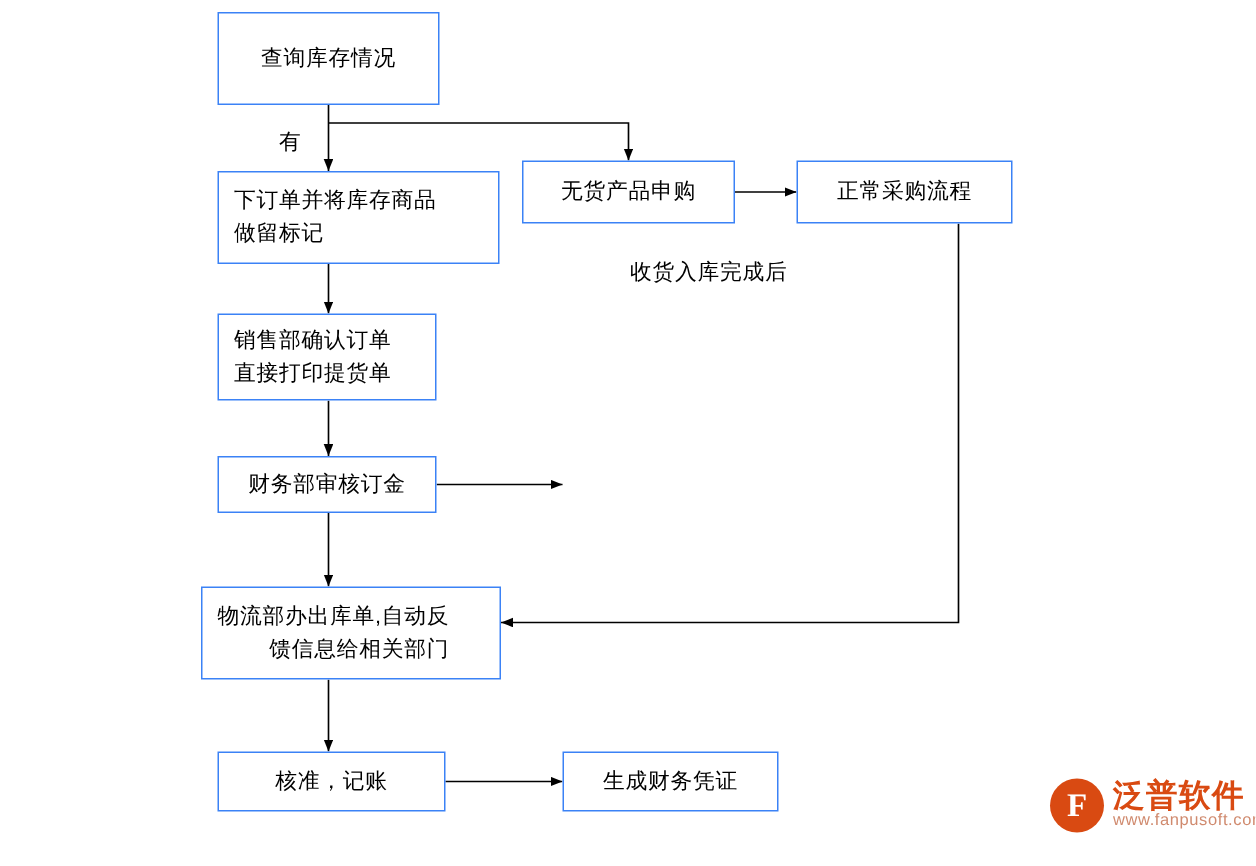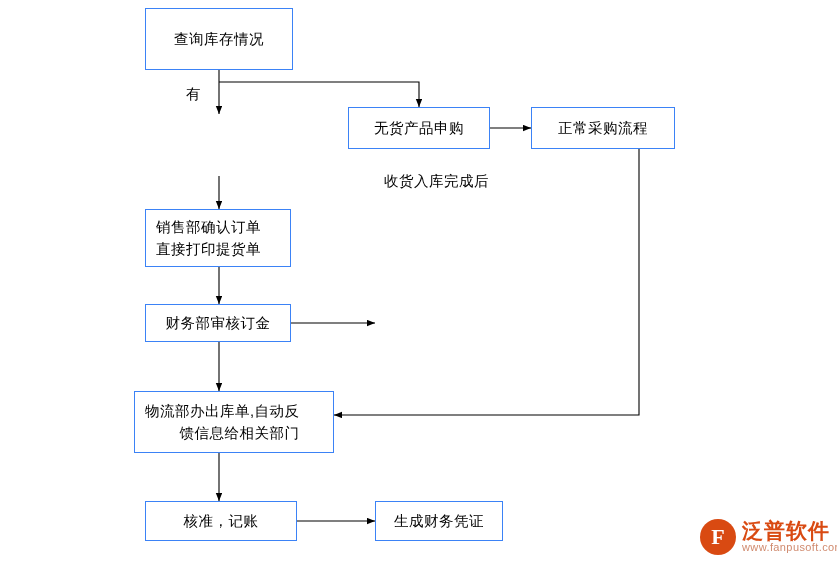--- a/index.html
+++ b/index.html
@@ -119,37 +119,39 @@
 
     <path d="M293,521 L375,521" stroke="#000000" stroke-width="1.1" fill="none" marker-end="url(#arrow)"></path>
   </svg>
 
   <div class="node" style="left:145px; top:8px; width:148px; height:62px;">查询库存情况</div>
 
   <div class="node" style="left:348px; top:107px; width:142px; height:42px;">无货产品申购</div>
 
   <div class="node" style="left:531px; top:107px; width:144px; height:42px;">正常采购流程</div>
 
+  <div class="node left-align" style="left:145px; top:114px; width:188px; height:62px;">下订单并将库存商品
+做留标记</div>
 
   <div class="node left-align" style="left:145px; top:209px; width:146px; height:58px;">销售部确认订单
 直接打印提货单</div>
 
   <div class="node" style="left:145px; top:304px; width:146px; height:38px;">财务部审核订金</div>
 
 
   <div class="node left-align" style="left:134px; top:391px; width:200px; height:62px;text-align:right;">物流部办出库单,自动反
 馈信息给相关部门</div>
 
   <div class="node" style="left:145px; top:501px; width:152px; height:40px;">核准，记账</div>
 
-  <div class="node" style="left:375px; top:501px; width:128px; height:40px;">生成财务凭证</div>
+  <div class="node" style="left:375px; top:501px; width:144px; height:40px;">生成财务凭证</div>
 
   <div class="edge-label" style="left:186px; top:85px;">有</div>
 
-  <div class="edge-label" style="left:384px; top:172px;">收货入库完成后</div>
+  <div class="edge-label" style="left:420px; top:172px;">收货入库完成后</div>
 
   <div class="watermark" style="left:700px; top:519px;">
     <div class="wm-badge">F</div>
     <div class="wm-text">
       <div class="wm-title">泛普软件</div>
       <div class="wm-sub">www.fanpusoft.com</div>
     </div>
   </div>
 
 </div>

